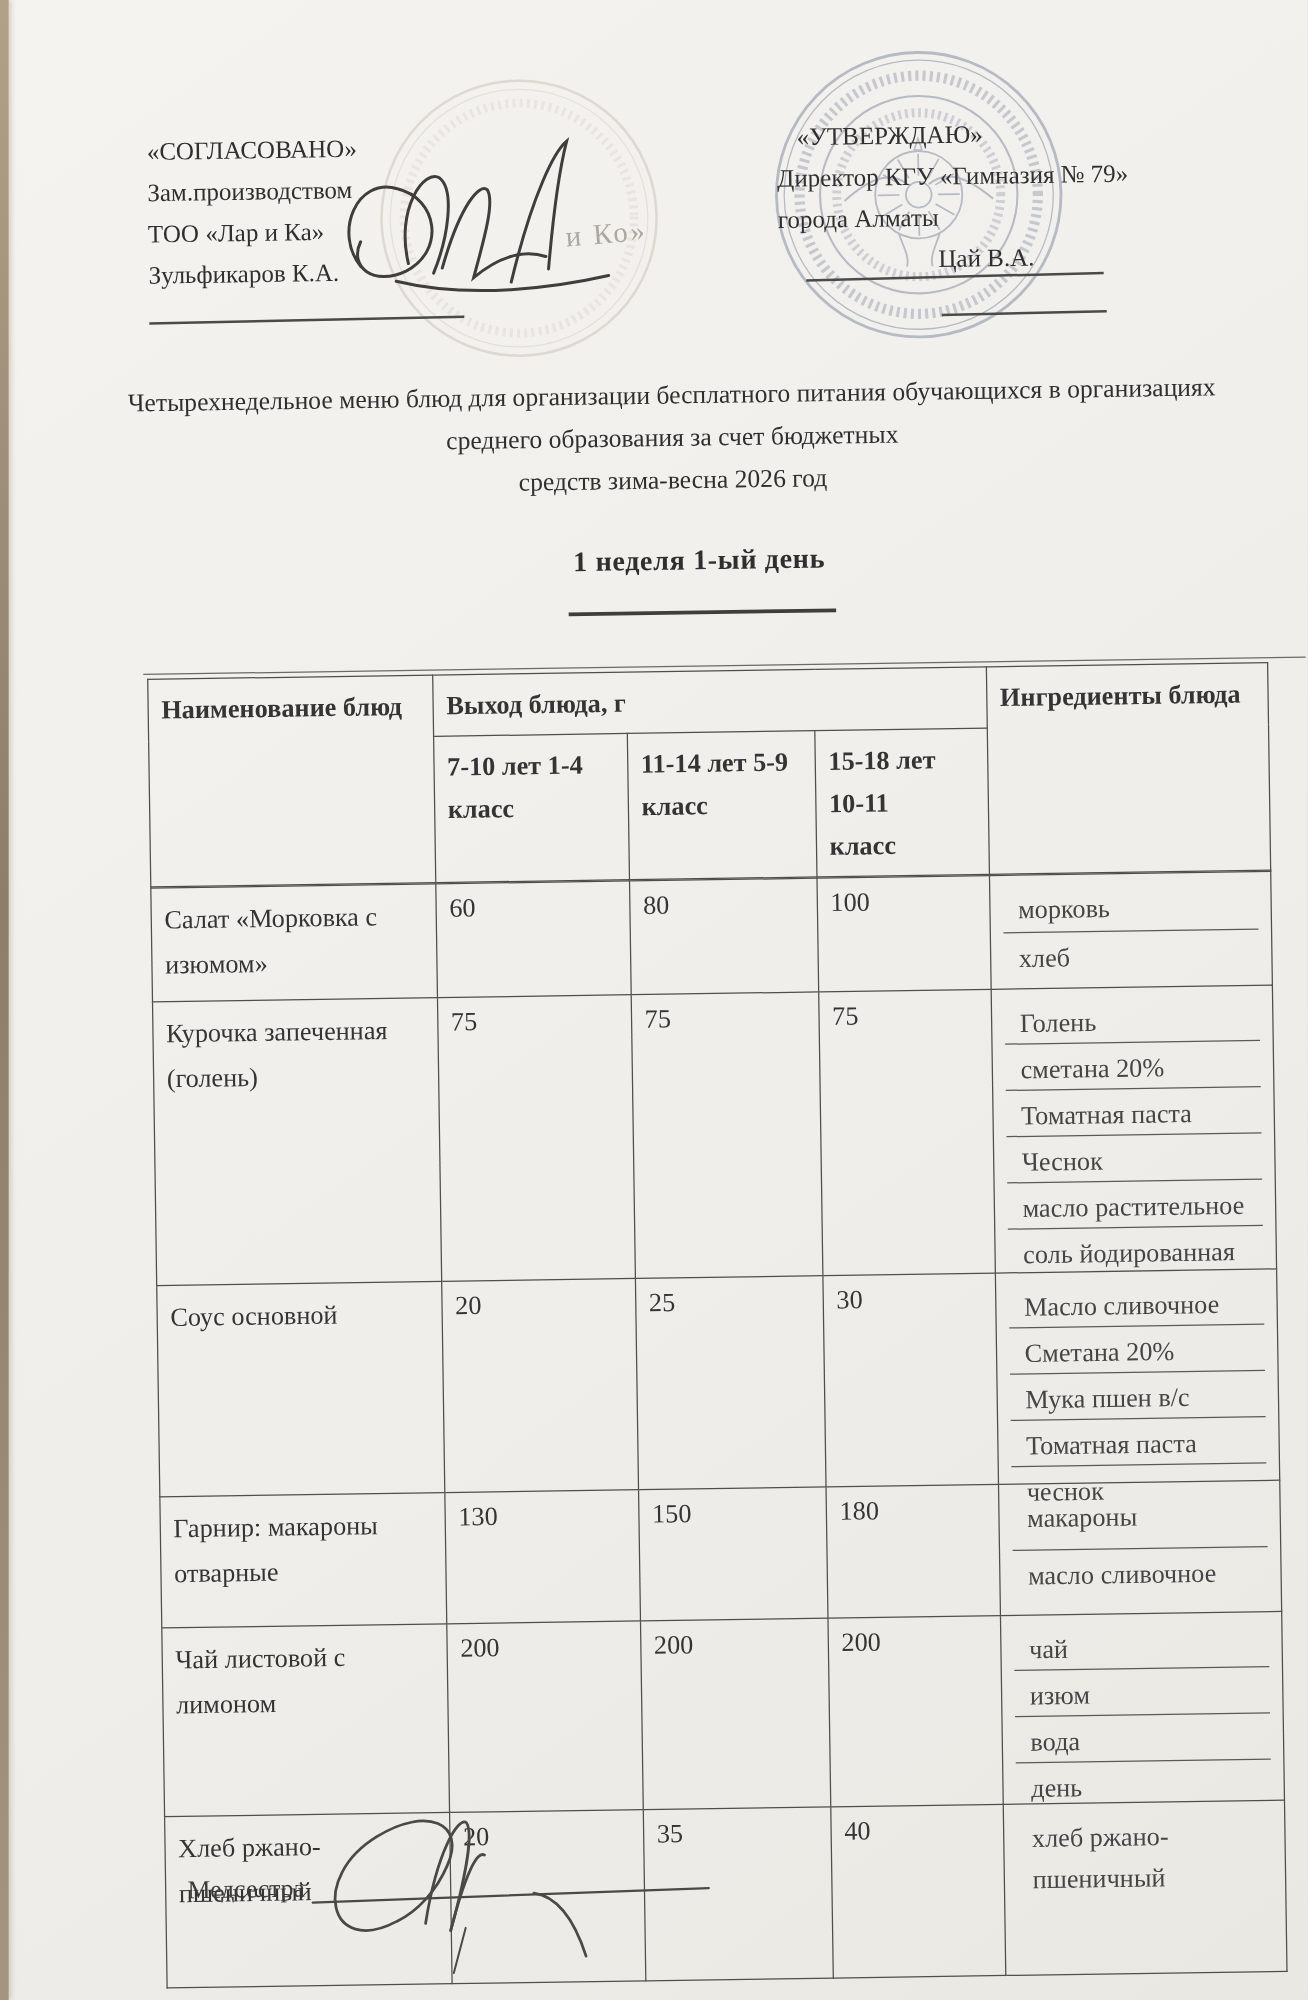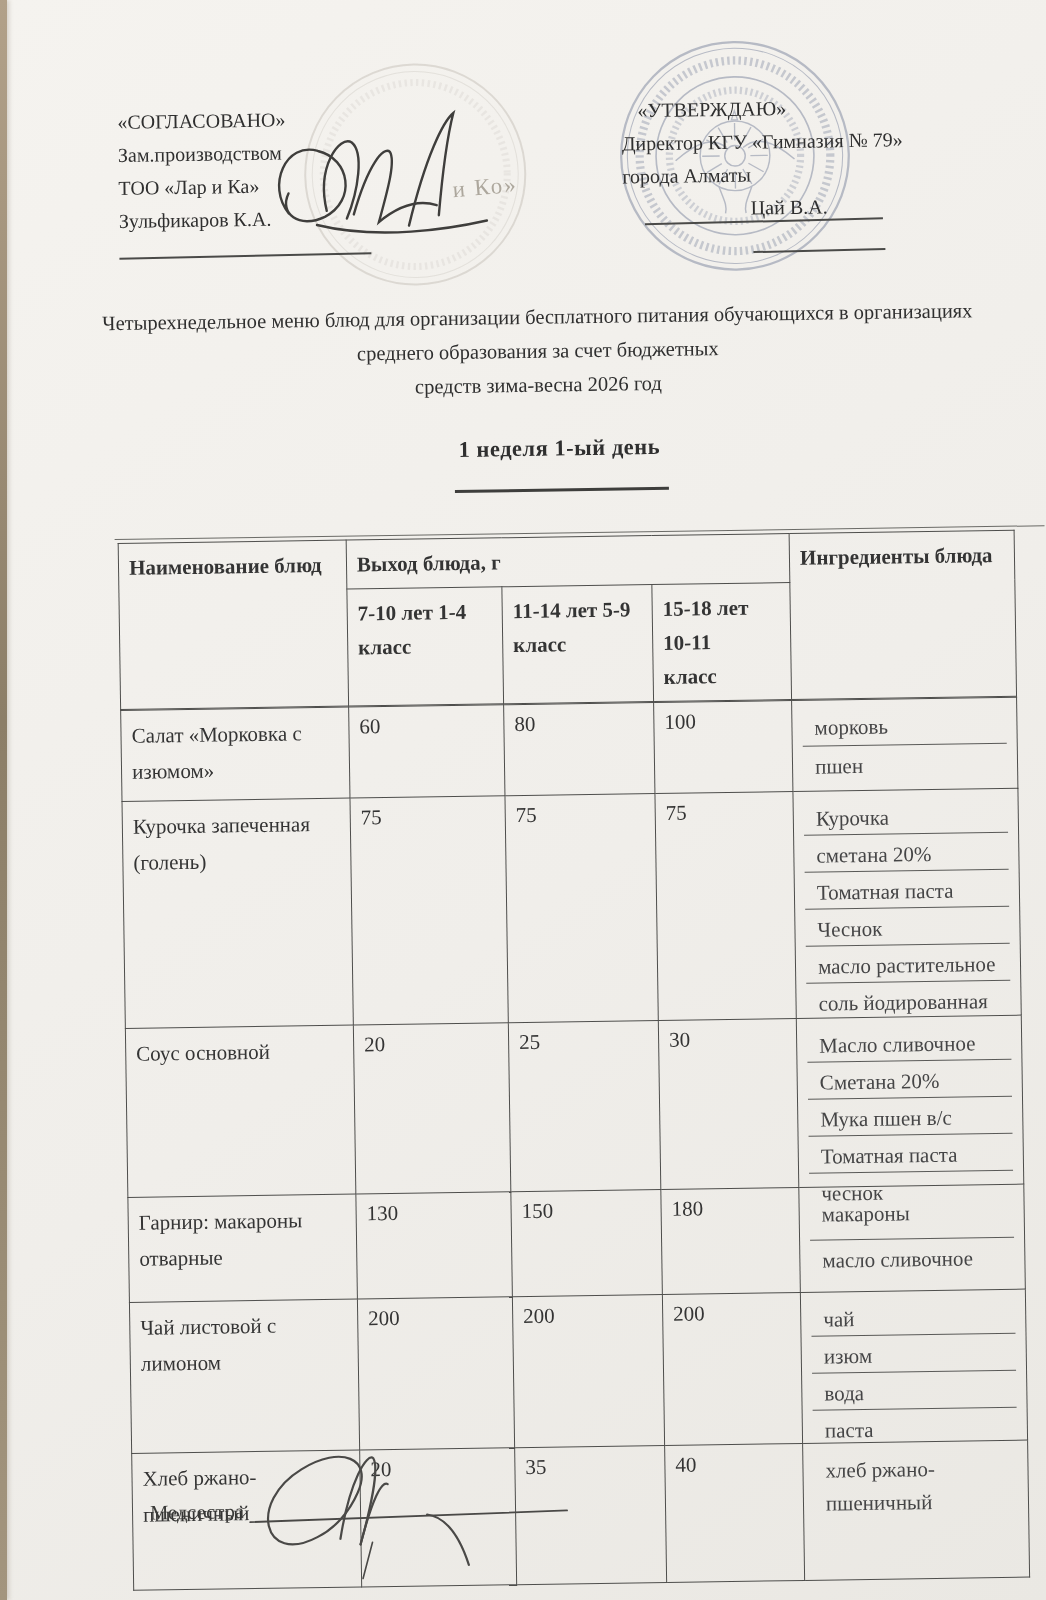--- a/index.html
+++ b/index.html
@@ -188,32 +188,32 @@
       </thead>
       <tbody>
           <tr style="height: 78px;">
             <td class="dish-cell"><span class="dish-text">Салат «Морковка с изюмом»</span></td>
             <td class="portion-cell">60</td>
             <td class="portion-cell">80</td>
             <td class="portion-cell">100</td>
             <td class="ing-cell">
               <div class="ing-list" style="height: 76px;">
                 <div class="ing-item"><span>морковь</span></div>
-                <div class="ing-item"><span>пшен</span></div>
+                <div class="ing-item"><span>хлеб</span></div>
               </div>
             </td>
           </tr>
           <tr style="height: 214px;">
             <td class="dish-cell"><span class="dish-text">Курочка запеченная (голень)</span></td>
             <td class="portion-cell">75</td>
             <td class="portion-cell">75</td>
             <td class="portion-cell">75</td>
             <td class="ing-cell">
               <div class="ing-list" style="height: 212px;">
-                <div class="ing-item"><span>Курочка</span></div>
+                <div class="ing-item"><span>Голень</span></div>
                 <div class="ing-item"><span>сметана 20%</span></div>
                 <div class="ing-item"><span>Томатная паста</span></div>
                 <div class="ing-item"><span>Чеснок</span></div>
                 <div class="ing-item"><span>масло растительное</span></div>
                 <div class="ing-item"><span>соль йодированная</span></div>
               </div>
             </td>
           </tr>
           <tr style="height: 156px;">
             <td class="dish-cell"><span class="dish-text">Соус основной</span></td>
@@ -245,21 +245,21 @@
           <tr style="height: 138px;">
             <td class="dish-cell"><span class="dish-text">Чай листовой с лимоном</span></td>
             <td class="portion-cell">200</td>
             <td class="portion-cell">200</td>
             <td class="portion-cell">200</td>
             <td class="ing-cell">
               <div class="ing-list" style="height: 136px;">
                 <div class="ing-item"><span>чай</span></div>
                 <div class="ing-item"><span>изюм</span></div>
                 <div class="ing-item"><span>вода</span></div>
-                <div class="ing-item"><span>паста</span></div>
+                <div class="ing-item"><span>день</span></div>
               </div>
             </td>
           </tr>
           <tr style="height: 124px;">
             <td class="dish-cell"><span class="dish-text">Хлеб ржано-пшеничный</span></td>
             <td class="portion-cell">20</td>
             <td class="portion-cell">35</td>
             <td class="portion-cell">40</td>
             <td class="ing-cell">
               <div class="ing-list" style="height: 122px;">

